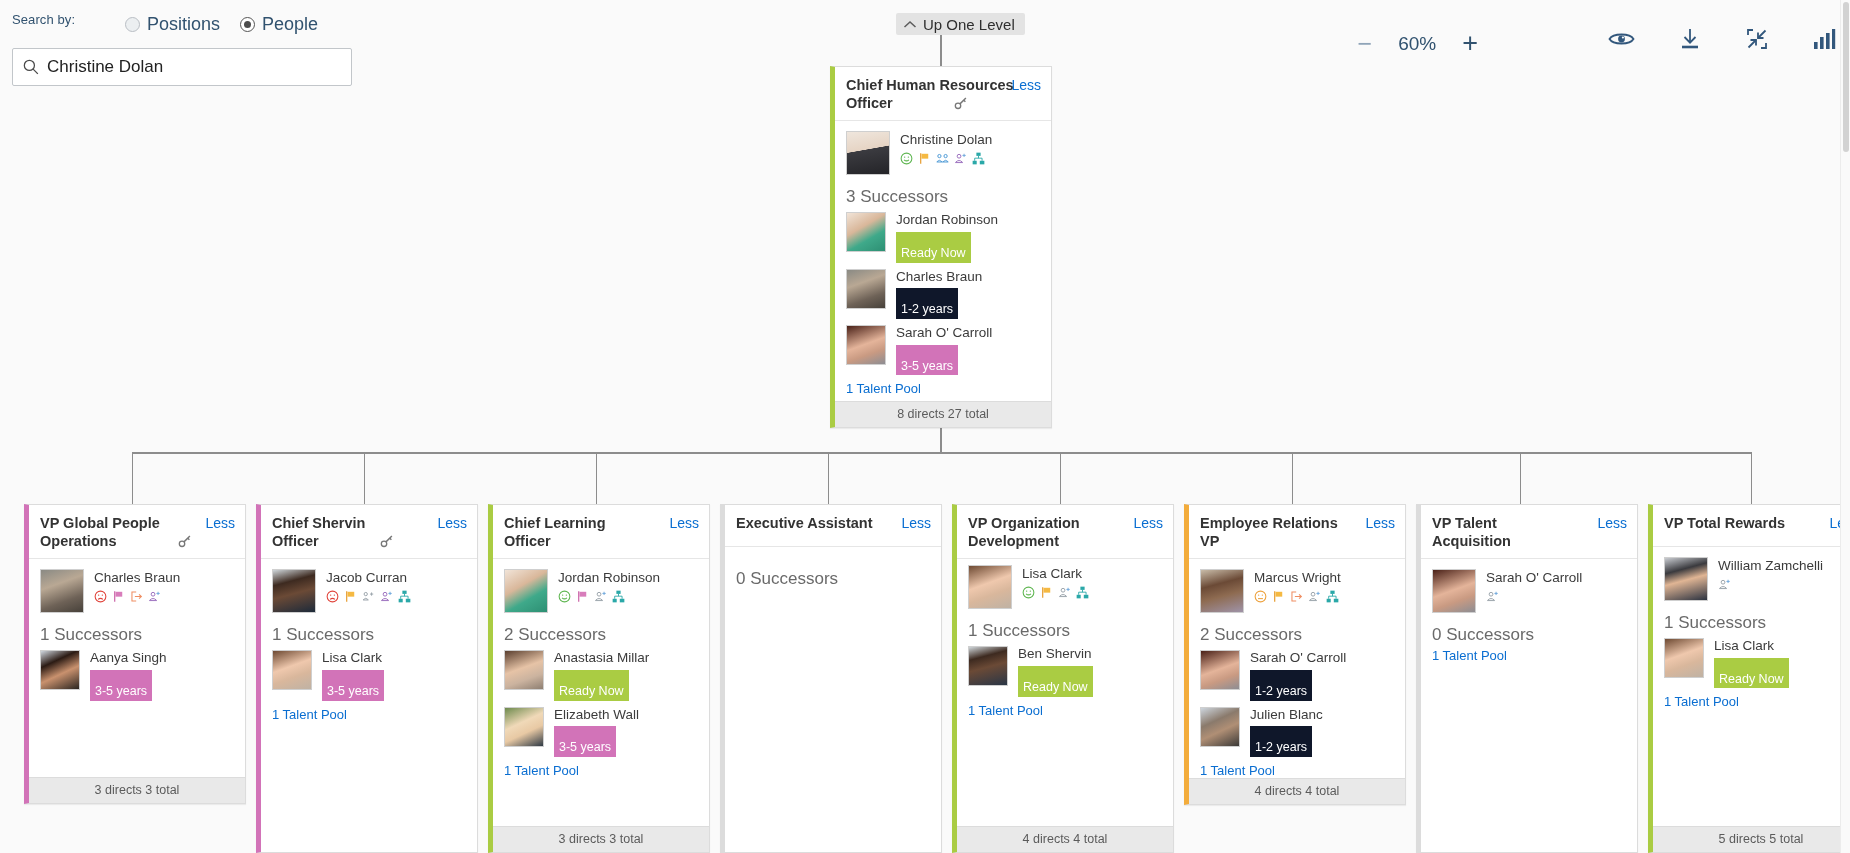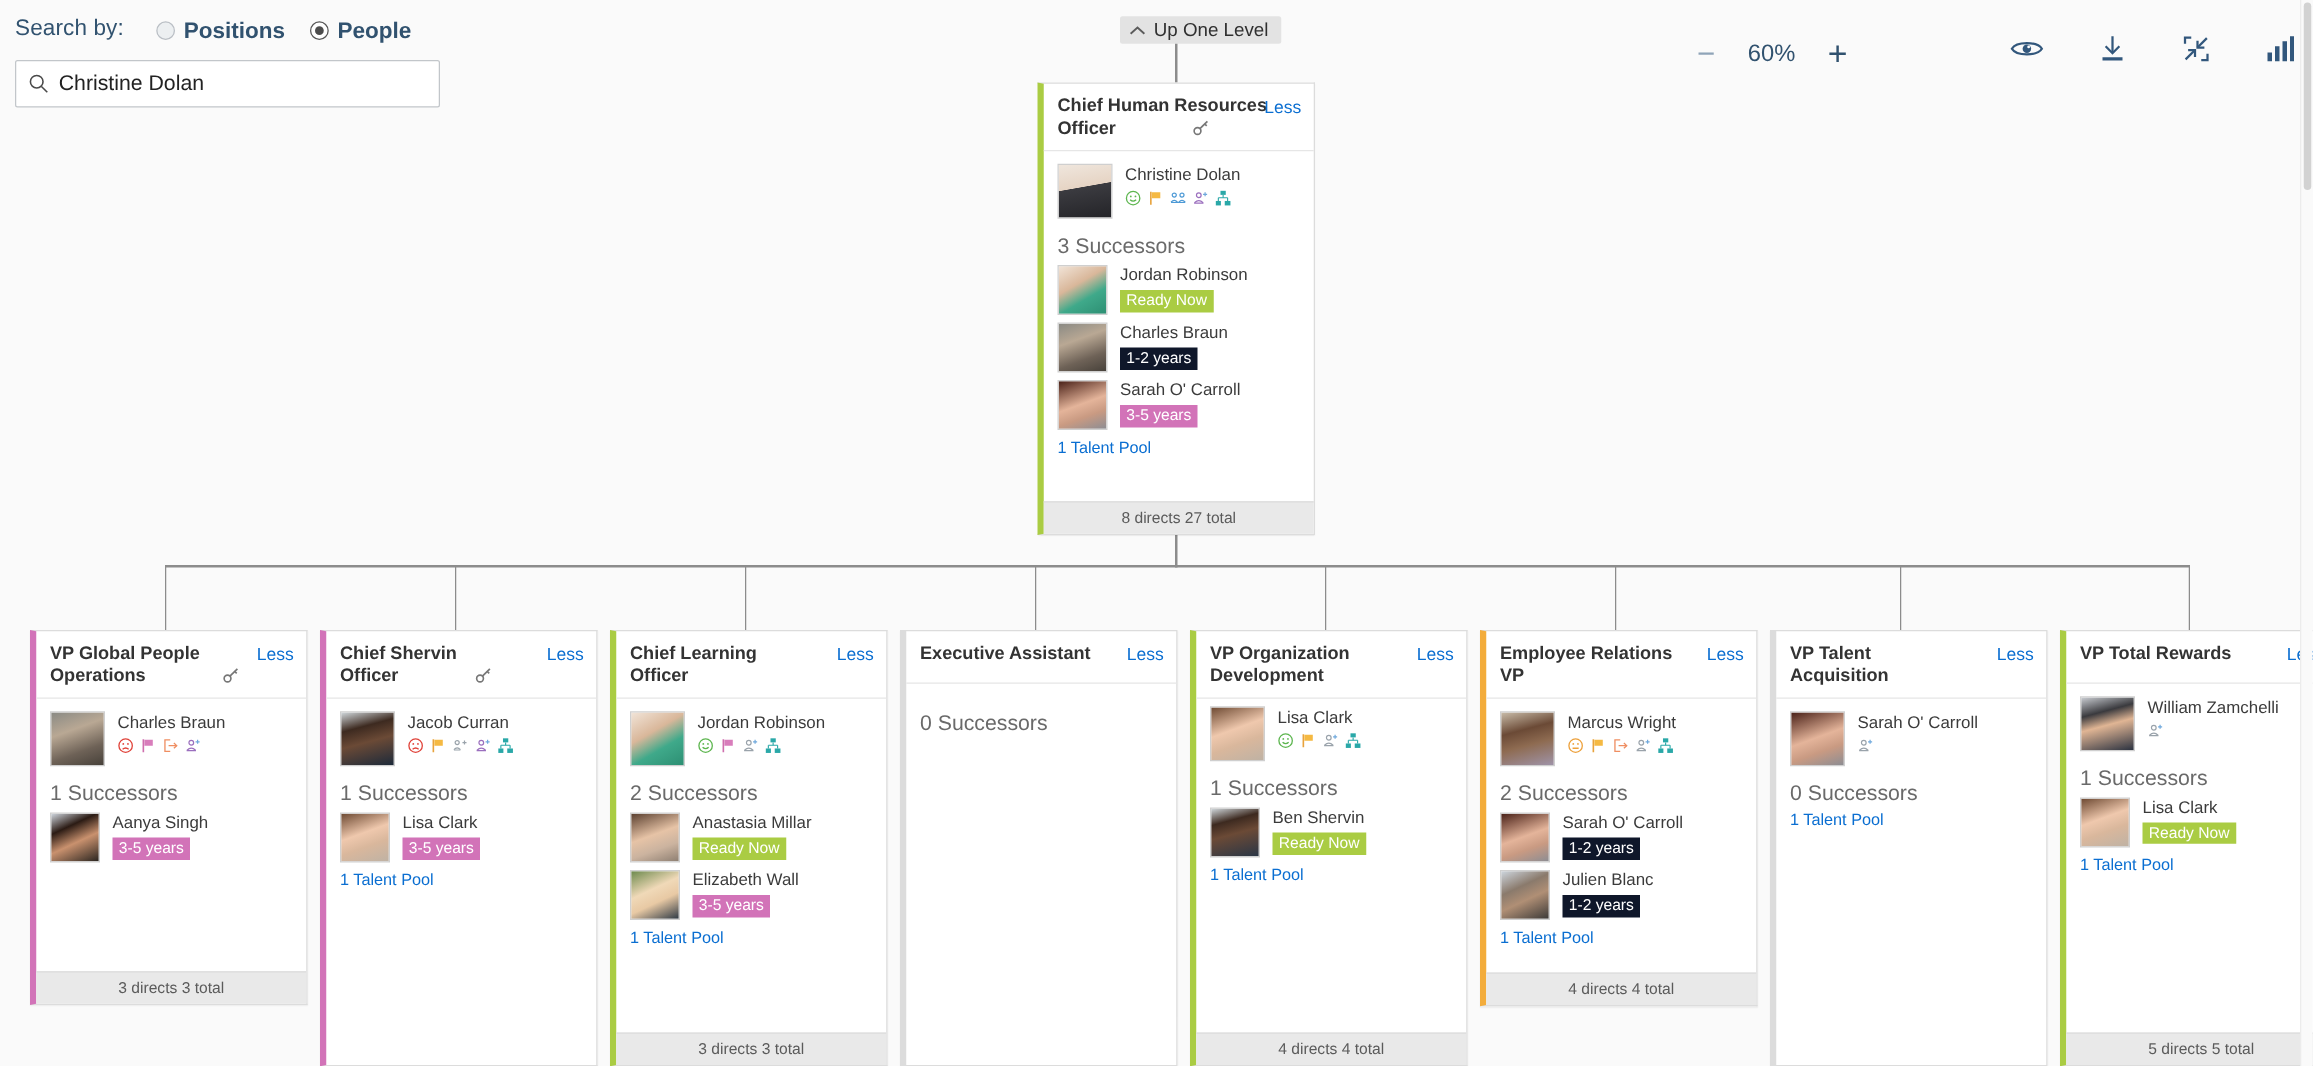--- a/index.html
+++ b/index.html
@@ -9,23 +9,23 @@
     background: #fafafa;
     font-family: "Liberation Sans", sans-serif;
     overflow: hidden;
   }
   #root { position: relative; width: 1850px; height: 853px; background: #fafafa; }
 
   
   .topbar { position: absolute; left: 0; top: 0; width: 1850px; height: 90px; }
   .searchby-label {
     position: absolute; left: 12px; top: 12px;
-    font-size: 18px; color: #31526f; letter-spacing: .1px;
-  }
-  .radio-group { position: absolute; left: 125px; top: 14px; display: flex; gap: 20px; align-items: center; font-weight: bold; }
+    font-size: 13px; color: #31526f; letter-spacing: .1px;
+  }
+  .radio-group { position: absolute; left: 125px; top: 14px; display: flex; gap: 20px; align-items: center; }
   .radio-opt { display: flex; align-items: center; gap: 7px; cursor: pointer; }
   .radio-dot {
     width: 15px; height: 15px; border-radius: 50%;
     border: 1px solid #b9bec4; background: #eceff1; display: inline-block; position: relative;
   }
   .radio-dot.on { background: #fff; border-color: #555; }
   .radio-dot.on::after {
     content: ""; position: absolute; left: 3px; top: 3px;
     width: 7px; height: 7px; border-radius: 50%; background: #4c4c4c;
   }
@@ -95,21 +95,21 @@
   .avatar.big { width: 44px; height: 44px; flex: 0 0 44px; }
   .person-name { font-size: 13.5px; color: #3b3b3b; line-height: 1.2; margin-top: 1px; }
   .badges { margin-top: 4px; display: flex; gap: 5px; align-items: center; }
   .badges svg { display: block; }
 
   .succ-label { font-size: 17px; color: #6a6a6a; margin: 12px 0 5px 0; }
   .succ-row { display: flex; gap: 10px; align-items: flex-start; margin-bottom: 6px; }
   .succ-name { font-size: 13.5px; color: #3b3b3b; line-height: 1.25; }
   .chip {
     display: inline-block; margin-top: 3px;
-    font-size: 12.5px; color: #fff; padding: 1px 5px 2px 5px;
+    font-size: 12.5px; color: #fff; padding: 14px 5px 2px 5px;
     line-height: 1.15; white-space: nowrap;
   }
   .chip.green  { background: #aacc43; }
   .chip.orange { background: #0f172a; }
   .chip.pink   { background: #d273b8; }
   .talent-pool { font-size: 13px; color: #0a6ed1; cursor: pointer; margin-top: 3px; }
 
   .card-foot {
     position: absolute; left: 0; right: 0; bottom: 0;
     background: #e9e9e9; border-top: 1px solid #dcdcdc;

